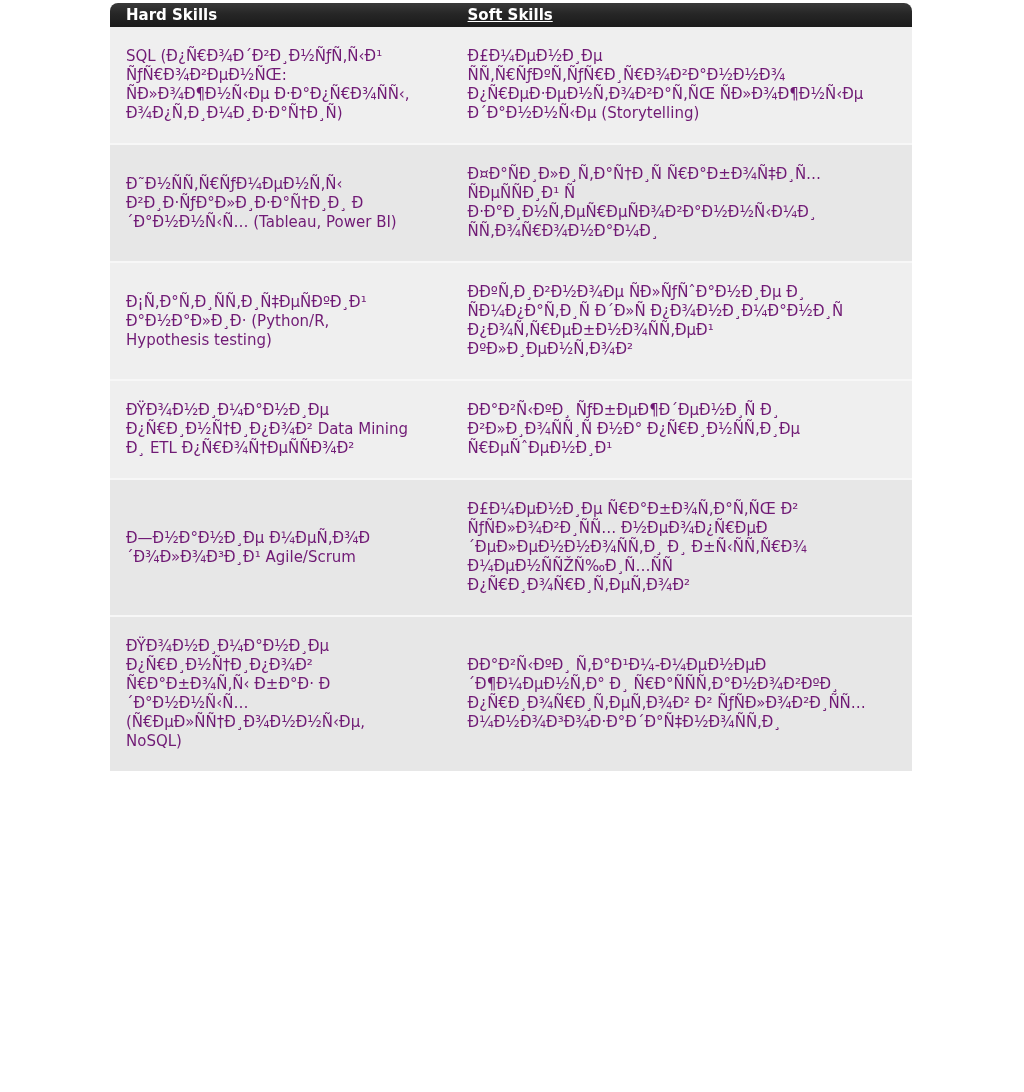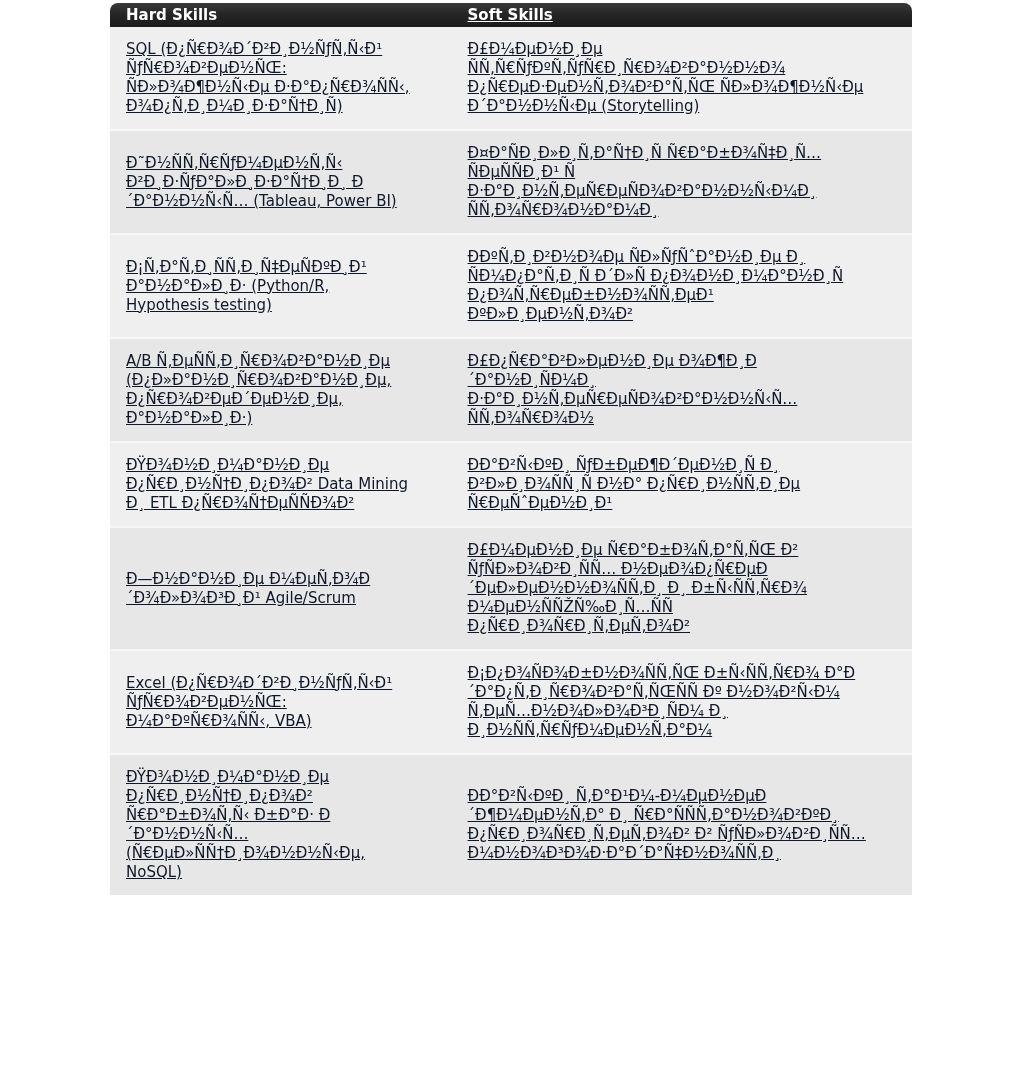--- a/index.html
+++ b/index.html
@@ -30,28 +30,27 @@
     color: #ffffff;
     font-size: 15px;
     font-weight: 700;
     background: linear-gradient(180deg, #3a3a3a 0%, #262626 45%, #1b1b1b 100%);
   }
   .thead-cell.first { border-radius: 8px 0 0 0; }
   .thead-cell.last  { border-radius: 0 8px 0 0; text-decoration: underline; }
   .cell {
     display: table-cell;
     vertical-align: middle;
-    padding: 13px 16px;
+    padding: 20px 16px;
     font-size: 15px;
     line-height: 19px;
-    color: #0f172a;
+    color: #701a75;
     white-space: pre-line;
     overflow-wrap: break-word;
     border-bottom: 2px solid #f7f7f7;
-    text-decoration: underline;
   }
   .col-hard { width: 42%; }
   .col-soft { width: 58%; }
   .row-odd  .cell { background: #efefef; }
   .row-even .cell { background: #e7e7e7; }
   .trow.last .cell { border-bottom: none; }
 </style>
 </head>
 <body>
 
@@ -87,30 +86,20 @@
     <div class="trow row-odd">
       <div class="cell col-hard">Ð¡Ñ‚Ð°Ñ‚Ð¸ÑÑ‚Ð¸Ñ‡ÐµÑÐºÐ¸Ð¹
 Ð°Ð½Ð°Ð»Ð¸Ð· (Python/R,
 Hypothesis testing)</div>
       <div class="cell col-soft">ÐÐºÑ‚Ð¸Ð²Ð½Ð¾Ðµ ÑÐ»ÑƒÑˆÐ°Ð½Ð¸Ðµ Ð¸
 ÑÐ¼Ð¿Ð°Ñ‚Ð¸Ñ Ð´Ð»Ñ Ð¿Ð¾Ð½Ð¸Ð¼Ð°Ð½Ð¸Ñ
 Ð¿Ð¾Ñ‚Ñ€ÐµÐ±Ð½Ð¾ÑÑ‚ÐµÐ¹
 ÐºÐ»Ð¸ÐµÐ½Ñ‚Ð¾Ð²</div>
     </div>
 
-    <div class="trow row-even">
-      <div class="cell col-hard">A/B Ñ‚ÐµÑÑ‚Ð¸Ñ€Ð¾Ð²Ð°Ð½Ð¸Ðµ
-(Ð¿Ð»Ð°Ð½Ð¸Ñ€Ð¾Ð²Ð°Ð½Ð¸Ðµ,
-Ð¿Ñ€Ð¾Ð²ÐµÐ´ÐµÐ½Ð¸Ðµ,
-Ð°Ð½Ð°Ð»Ð¸Ð·)</div>
-      <div class="cell col-soft">Ð£Ð¿Ñ€Ð°Ð²Ð»ÐµÐ½Ð¸Ðµ Ð¾Ð¶Ð¸Ð
-´Ð°Ð½Ð¸ÑÐ¼Ð¸
-Ð·Ð°Ð¸Ð½Ñ‚ÐµÑ€ÐµÑÐ¾Ð²Ð°Ð½Ð½Ñ‹Ñ…
-ÑÑ‚Ð¾Ñ€Ð¾Ð½</div>
-    </div>
 
     <div class="trow row-odd">
       <div class="cell col-hard">ÐŸÐ¾Ð½Ð¸Ð¼Ð°Ð½Ð¸Ðµ
 Ð¿Ñ€Ð¸Ð½Ñ†Ð¸Ð¿Ð¾Ð² Data Mining
 Ð¸ ETL Ð¿Ñ€Ð¾Ñ†ÐµÑÑÐ¾Ð²</div>
       <div class="cell col-soft">ÐÐ°Ð²Ñ‹ÐºÐ¸ ÑƒÐ±ÐµÐ¶Ð´ÐµÐ½Ð¸Ñ Ð¸
 Ð²Ð»Ð¸Ð¾ÑÑ¸Ñ Ð½Ð° Ð¿Ñ€Ð¸Ð½ÑÑ‚Ð¸Ðµ
 Ñ€ÐµÑˆÐµÐ½Ð¸Ð¹</div>
     </div>
 
@@ -119,29 +108,20 @@
 ´Ð¾Ð»Ð¾Ð³Ð¸Ð¹ Agile/Scrum</div>
       <div class="cell col-soft">Ð£Ð¼ÐµÐ½Ð¸Ðµ Ñ€Ð°Ð±Ð¾Ñ‚Ð°Ñ‚ÑŒ Ð²
 ÑƒÑÐ»Ð¾Ð²Ð¸ÑÑ… Ð½ÐµÐ¾Ð¿Ñ€ÐµÐ
 ´ÐµÐ»ÐµÐ½Ð½Ð¾ÑÑ‚Ð¸ Ð¸ Ð±Ñ‹ÑÑ‚Ñ€Ð¾
 Ð¼ÐµÐ½ÑÑŽÑ‰Ð¸Ñ…ÑÑ
 Ð¿Ñ€Ð¸Ð¾Ñ€Ð¸Ñ‚ÐµÑ‚Ð¾Ð²</div>
     </div>
 
 
 
-    <div class="trow row-odd">
-      <div class="cell col-hard">Excel (Ð¿Ñ€Ð¾Ð´Ð²Ð¸Ð½ÑƒÑ‚Ñ‹Ð¹
-ÑƒÑ€Ð¾Ð²ÐµÐ½ÑŒ:
-Ð¼Ð°ÐºÑ€Ð¾ÑÑ‹, VBA)</div>
-      <div class="cell col-soft">Ð¡Ð¿Ð¾ÑÐ¾Ð±Ð½Ð¾ÑÑ‚ÑŒ Ð±Ñ‹ÑÑ‚Ñ€Ð¾ Ð°Ð
-´Ð°Ð¿Ñ‚Ð¸Ñ€Ð¾Ð²Ð°Ñ‚ÑŒÑÑ Ðº Ð½Ð¾Ð²Ñ‹Ð¼
-Ñ‚ÐµÑ…Ð½Ð¾Ð»Ð¾Ð³Ð¸ÑÐ¼ Ð¸
-Ð¸Ð½ÑÑ‚Ñ€ÑƒÐ¼ÐµÐ½Ñ‚Ð°Ð¼</div>
-    </div>
 
     <div class="trow row-even last">
       <div class="cell col-hard">ÐŸÐ¾Ð½Ð¸Ð¼Ð°Ð½Ð¸Ðµ
 Ð¿Ñ€Ð¸Ð½Ñ†Ð¸Ð¿Ð¾Ð²
 Ñ€Ð°Ð±Ð¾Ñ‚Ñ‹ Ð±Ð°Ð· Ð
 ´Ð°Ð½Ð½Ñ‹Ñ…
 (Ñ€ÐµÐ»ÑÑ†Ð¸Ð¾Ð½Ð½Ñ‹Ðµ,
 NoSQL)</div>
       <div class="cell col-soft">ÐÐ°Ð²Ñ‹ÐºÐ¸ Ñ‚Ð°Ð¹Ð¼-Ð¼ÐµÐ½ÐµÐ
 ´Ð¶Ð¼ÐµÐ½Ñ‚Ð° Ð¸ Ñ€Ð°ÑÑÑ‚Ð°Ð½Ð¾Ð²ÐºÐ¸

